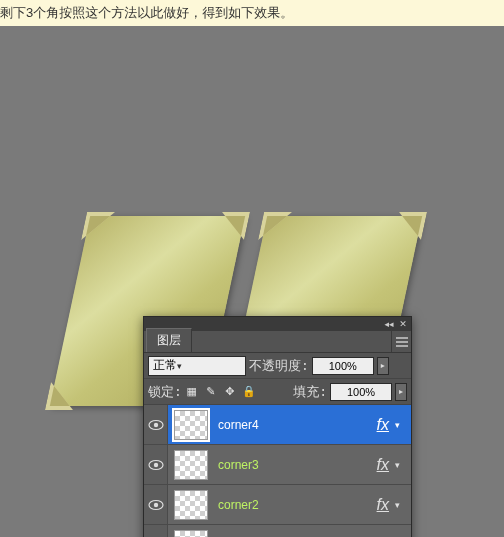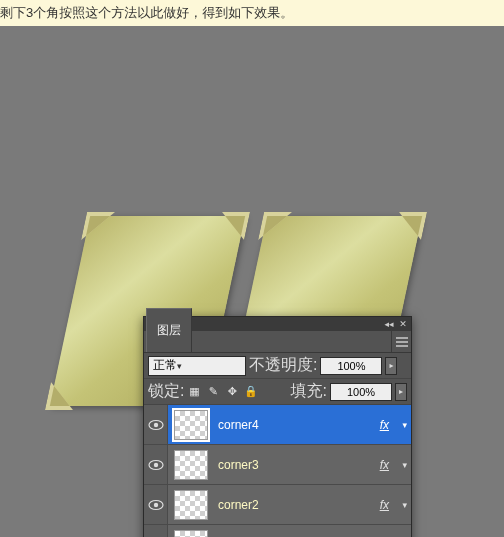--- a/index.html
+++ b/index.html
@@ -51,21 +51,21 @@
 .panel-tabs {
   height: 22px;
   background: #535353;
   display: flex;
   align-items: flex-end;
   padding-left: 2px;
   border-bottom: 1px solid #383838;
 }
 .tab {
   background: #535353;
-  padding: 13px 10px;
+  padding: 3px 10px;
   font-size: 12px;
   color: #eee;
   border-top: 1px solid #6a6a6a;
   border-left: 1px solid #6a6a6a;
   border-right: 1px solid #383838;
 }
 .panel-menu {
   margin-left: auto;
   width: 20px;
   height: 100%;
@@ -89,21 +89,21 @@
   color: #000;
   height: 20px;
   width: 98px;
   font-size: 12px;
   border: 1px solid #2a2a2a;
   padding: 0 4px;
   display: flex;
   align-items: center;
   justify-content: flex-start;
 }
-.label { color: #ddd; font-size: 16px; }
+.label { color: #ddd; font-size: 13px; font-family: Liberation Mono, monospace; }
 .pct-box {
   background: #eee;
   color: #000;
   width: 62px;
   height: 18px;
   border: 1px solid #2a2a2a;
   display: flex;
   align-items: center;
   justify-content: center;
   font-size: 11px;
@@ -116,49 +116,48 @@
 }
 .lock-icons { display: flex; gap: 5px; align-items: center; }
 .lock-ic { width: 14px; height: 14px; display:flex;align-items:center;justify-content:center; color:#e0e0e0; font-size:11px; }
 .layers-list { background: #656565; }
 .layer-row {
   height: 40px;
   display: flex;
   align-items: center;
   border-bottom: 1px solid #4a4a4a;
   background: #656565;
-  text-align: right;
 }
 .layer-row.selected { background: #2a6fd6; }
 .eye-col {
   width: 24px; height: 100%;
   display:flex; align-items:center; justify-content:center;
   border-right: 1px solid #4a4a4a;
   background: #5c5c5c;
 }
 .layer-row.selected .eye-col { background: #5c5c5c; }
 .thumb-wrap {
   margin-left: 6px;
   width: 34px; height: 30px;
   border: 1px solid #9a9a9a;
   background:
     repeating-conic-gradient(#cfcfcf 0% 25%, #fff 0% 50%) 0 0 / 10px 10px;
 }
 .layer-row.selected .thumb-wrap { outline: 2px solid #fff; outline-offset: 0; }
 .layer-name {
   margin-left: 10px;
-  color: #fef9c3;
+  color: #bef264;
   font-size: 12px;
 }
 .layer-row.selected .layer-name { color: #fff; }
 .fx {
   margin-left: auto;
   margin-right: 6px;
   font-style: italic;
-  font-size: 12px;
+  font-size: 16px;
   color: #e0e0e0;
   text-decoration: underline;
 }
 .layer-row.selected .fx { color: #fff; }
 .fx-caret { width: 12px; margin-right: 4px; color: #e0e0e0; font-size: 9px; }
 .layer-row.selected .fx-caret { color: #fff; }
 </style>
 </head>
 <body>
 

